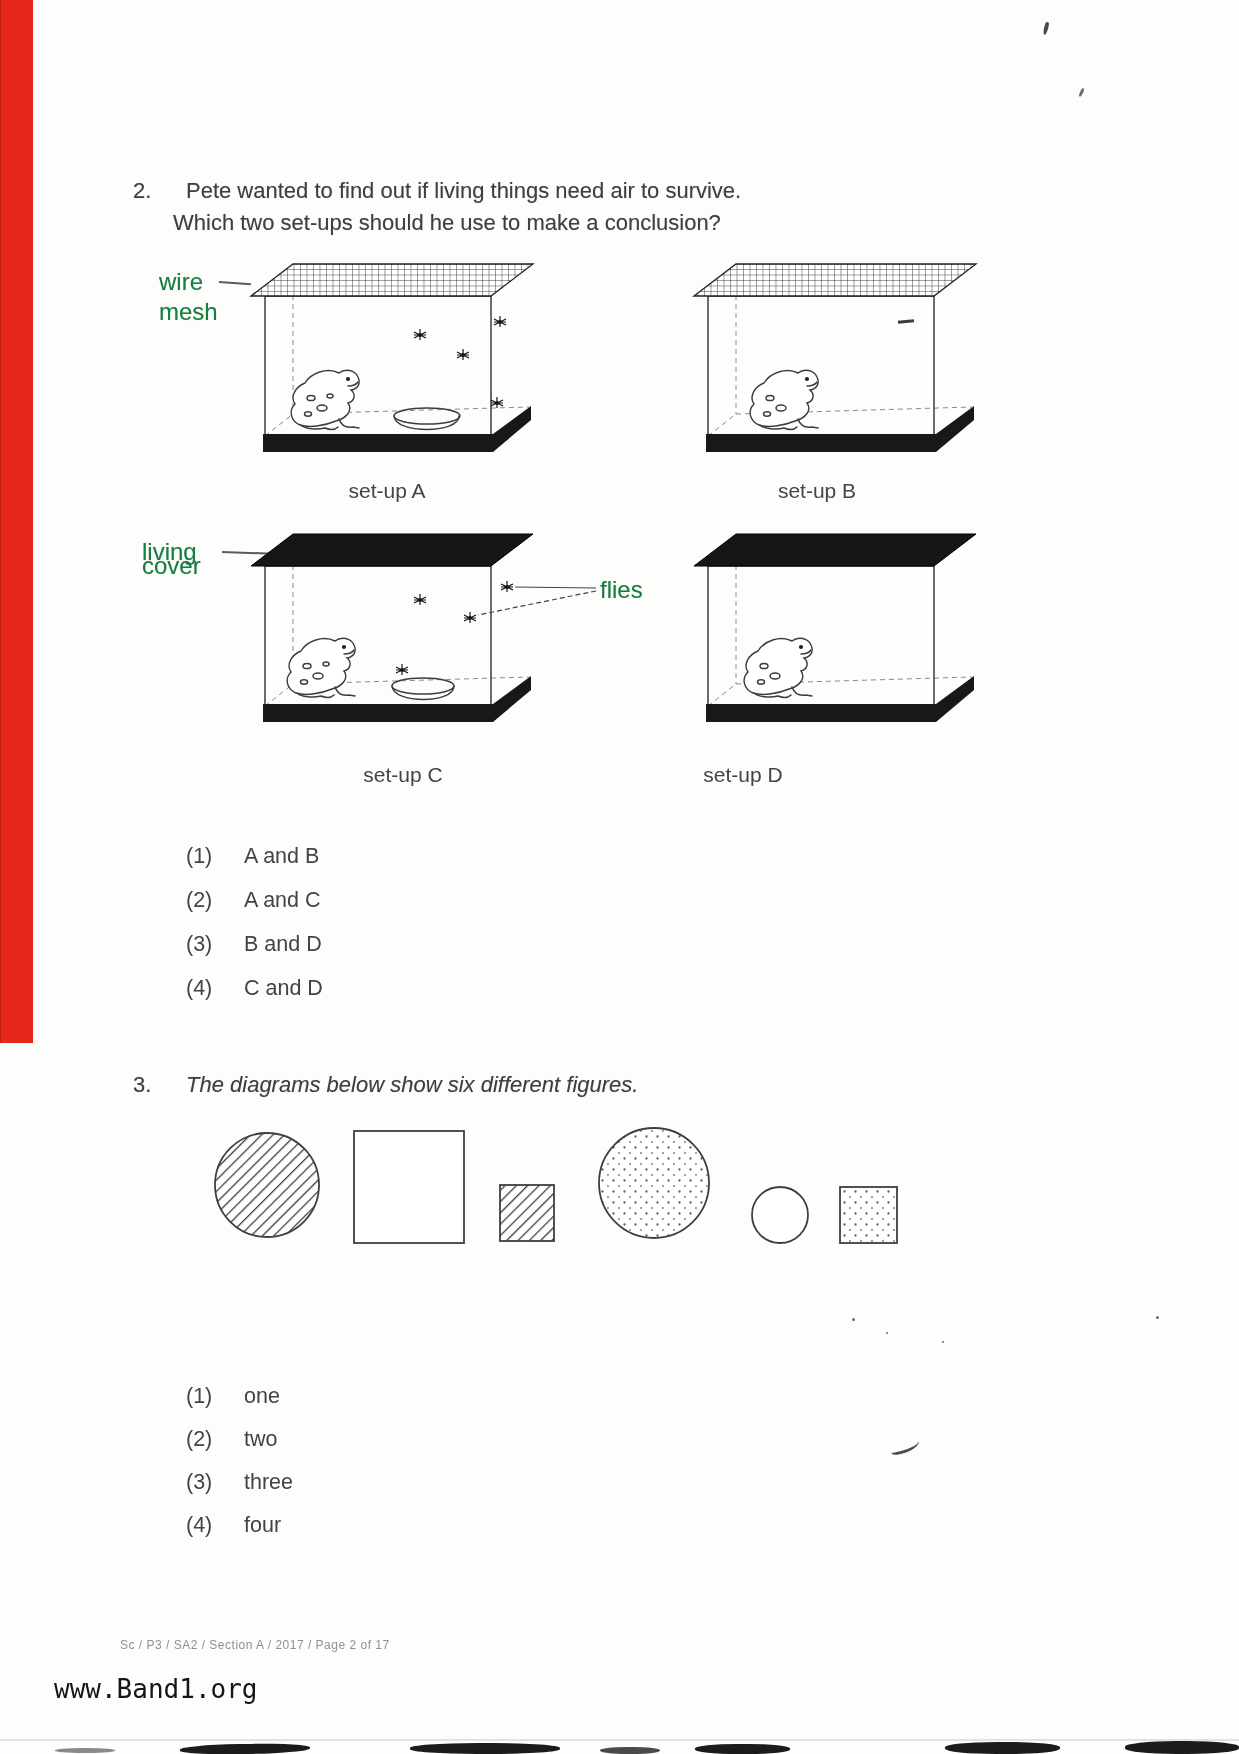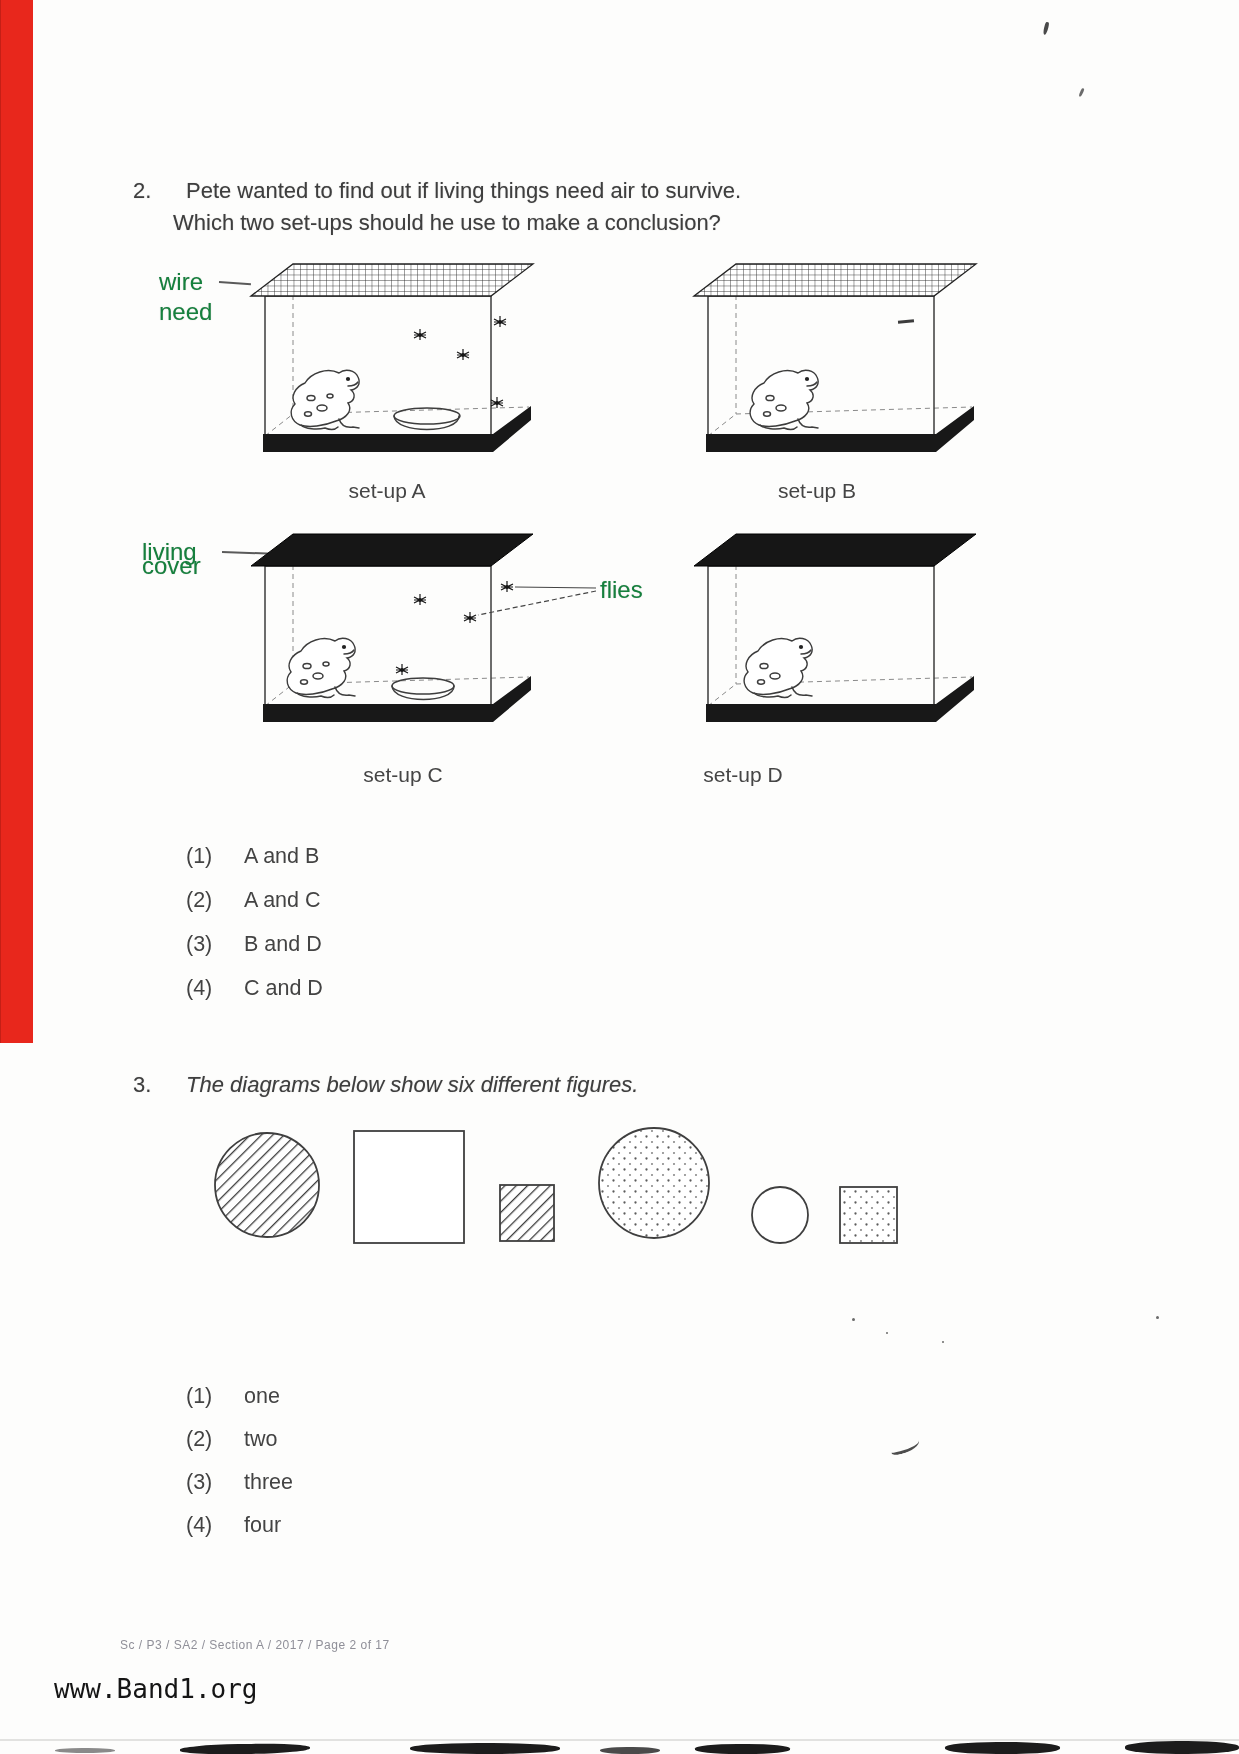--- a/index.html
+++ b/index.html
@@ -35,21 +35,21 @@
 
   <div class="abs tickmark" style="left:1044px;top:22px;transform:rotate(14deg);"></div>
   <div class="abs tickmark" style="left:1080px;top:88px;height:9px;width:3px;transform:rotate(24deg);background:#6b6b6b;"></div>
   <div class="abs" style="left:898px;top:320px;width:16px;height:3px;background:#3c3c3c;transform:rotate(-5deg);"></div>
 
   <div class="abs qtext" style="left:133px;top:176px;">2.</div>
   <div class="abs qtext" style="left:186px;top:176px;width:700px;">Pete wanted to find out if living things need air to survive.</div>
   <div class="abs qtext" style="left:173px;top:208px;width:700px;">Which two set-ups should he use to make a conclusion?</div>
 
   <div class="abs dlabel" style="left:159px;top:268px;">wire</div>
-  <div class="abs dlabel" style="left:159px;top:298px;">need</div>
+  <div class="abs dlabel" style="left:159px;top:298px;">mesh</div>
   <div class="abs pointer" style="left:219px;top:281px;width:32px;transform:rotate(4deg);"></div>
 
   <svg class="abs" style="left:235px;top:258px;" width="300" height="212" viewBox="0 0 300 212">
     <defs>
       <pattern id="meshA" patternUnits="userSpaceOnUse" width="6.5" height="5.5">
         <rect width="6.5" height="5.5" fill="#ffffff"></rect>
         <path d="M0,0 H6.5 M0,0 V5.5" stroke="#2e2e2e" stroke-width="0.9"></path>
       </pattern>
       <g id="frogA">
         <path d="M13,59 C4,55 1,45 8,38 C3,31 8,21 18,17 C24,7 40,1 52,7 C58,2 68,4 71,11 C74,17 71,23 64,24 C69,28 68,35 61,37 C66,44 60,52 49,55 C37,60 22,62 13,59 Z" fill="#ffffff" stroke="#3c3c3c" stroke-width="1.4"></path>

